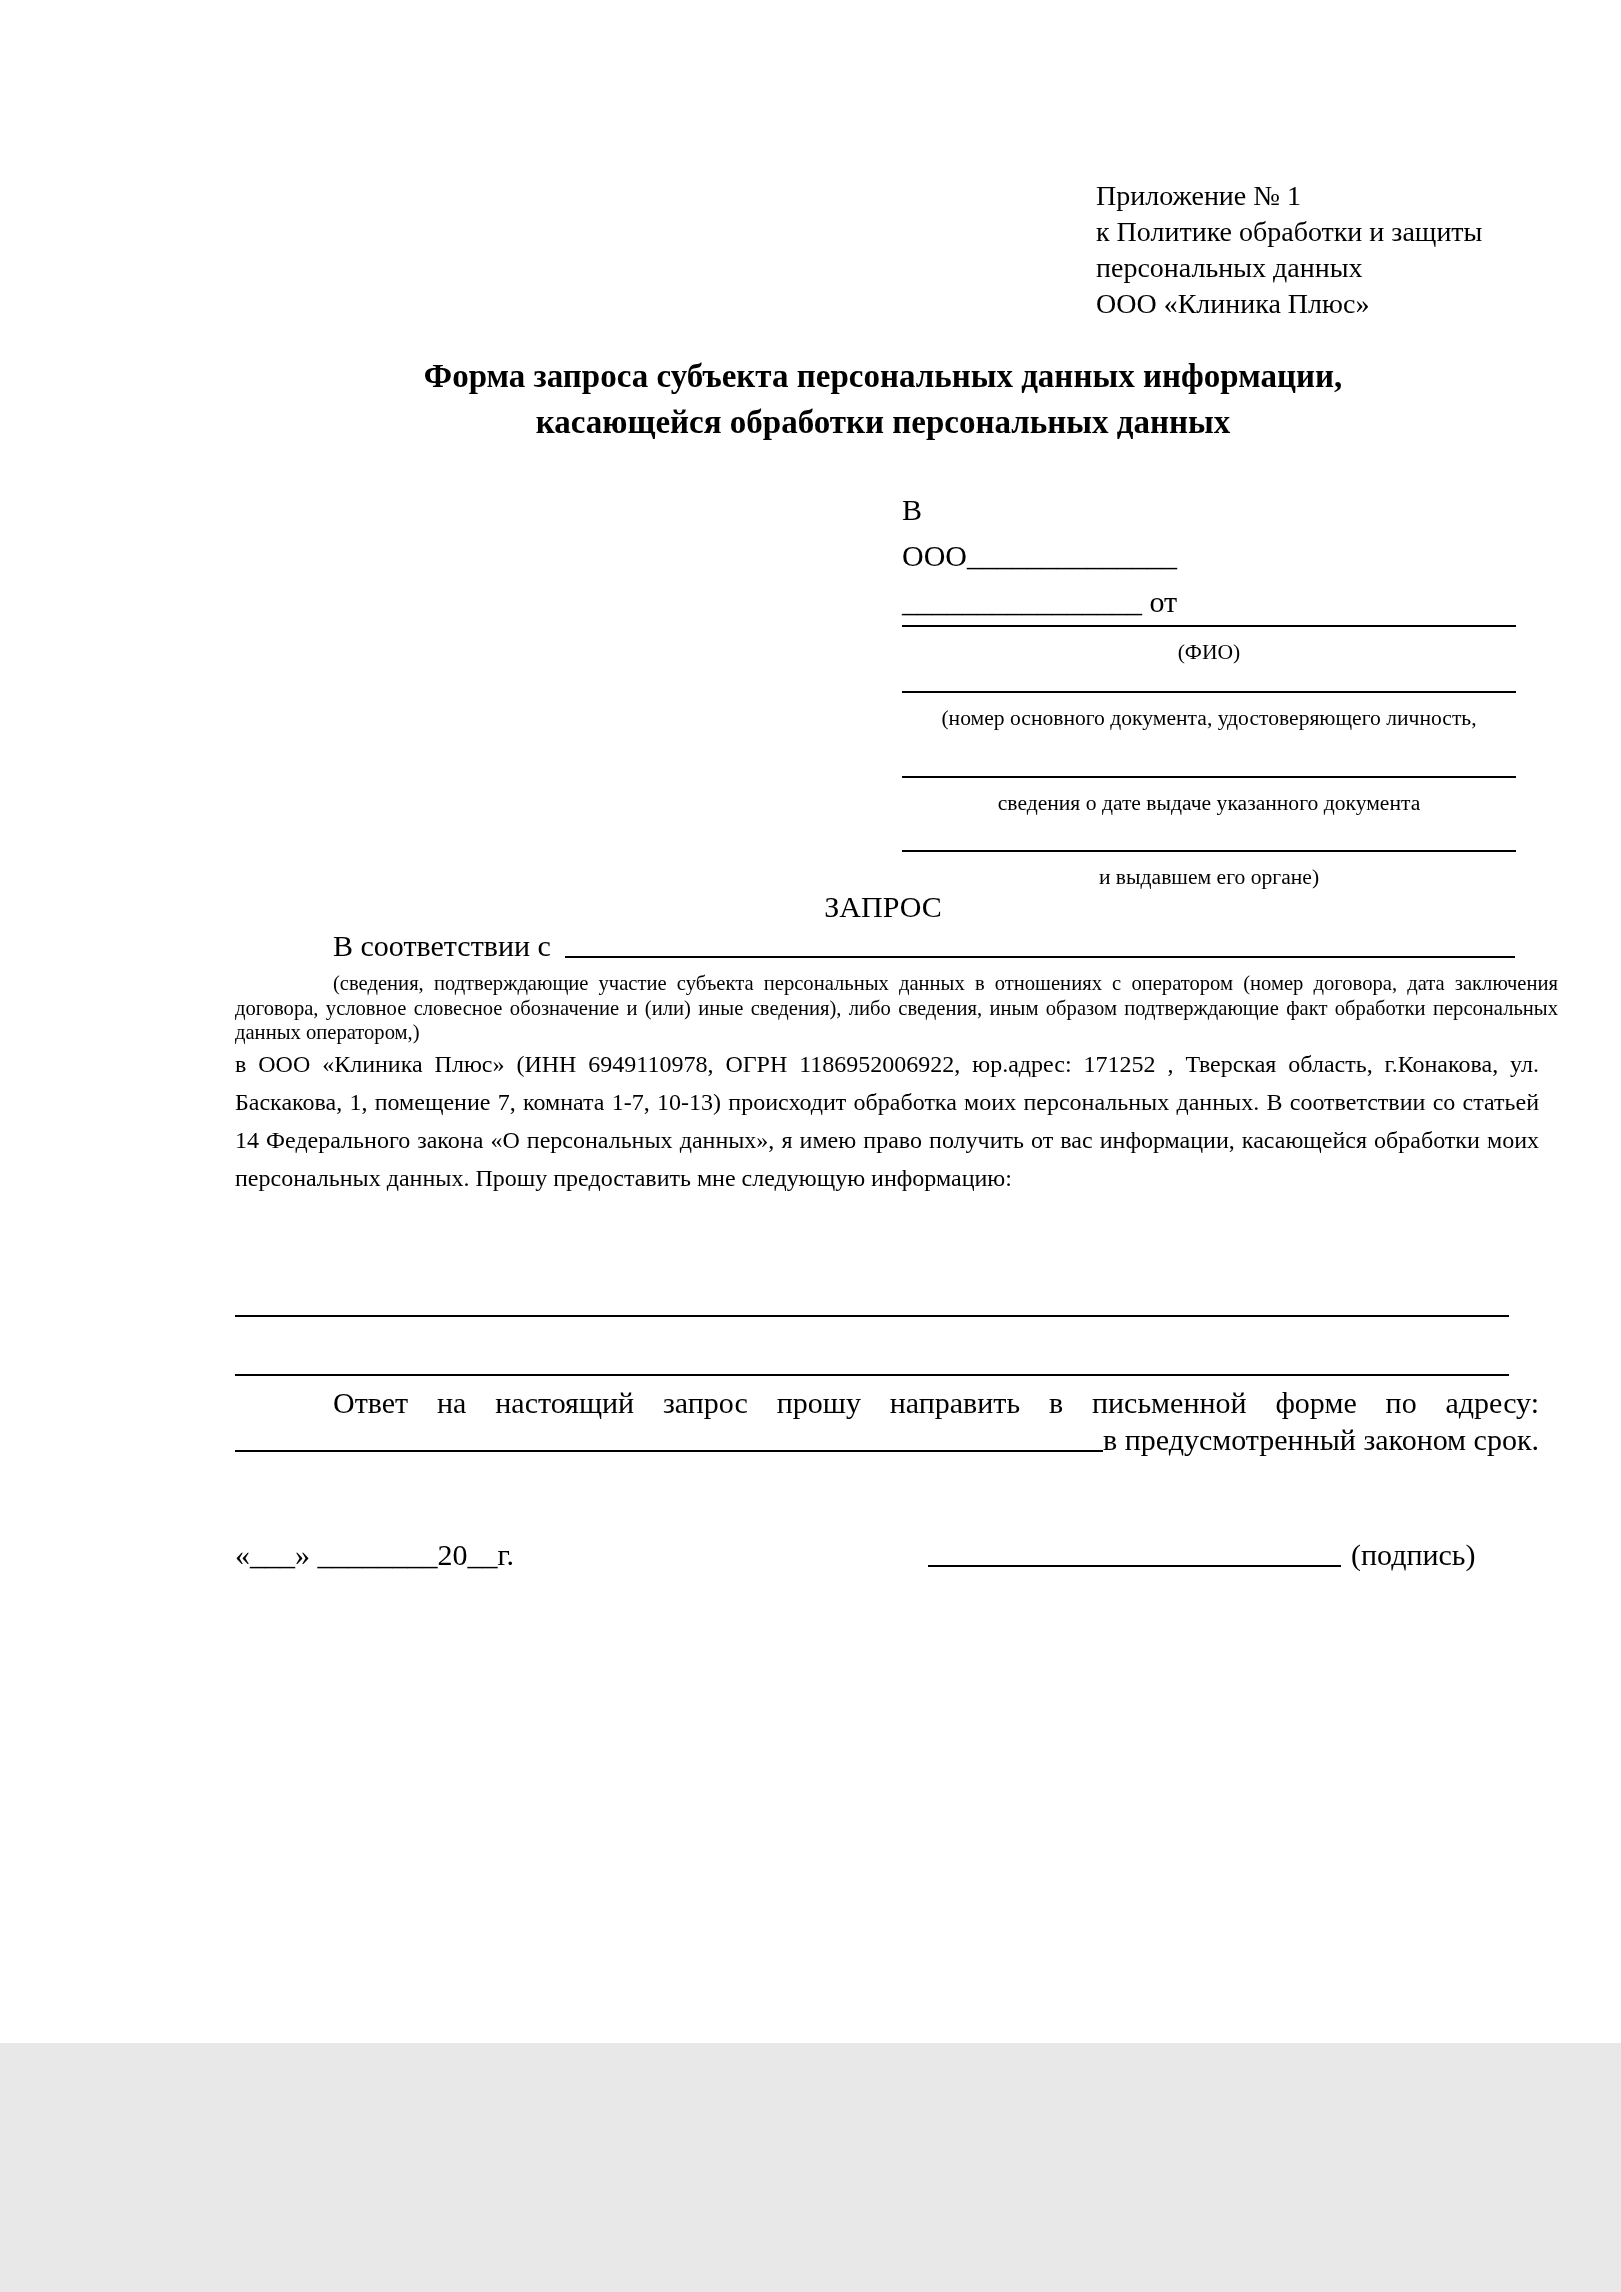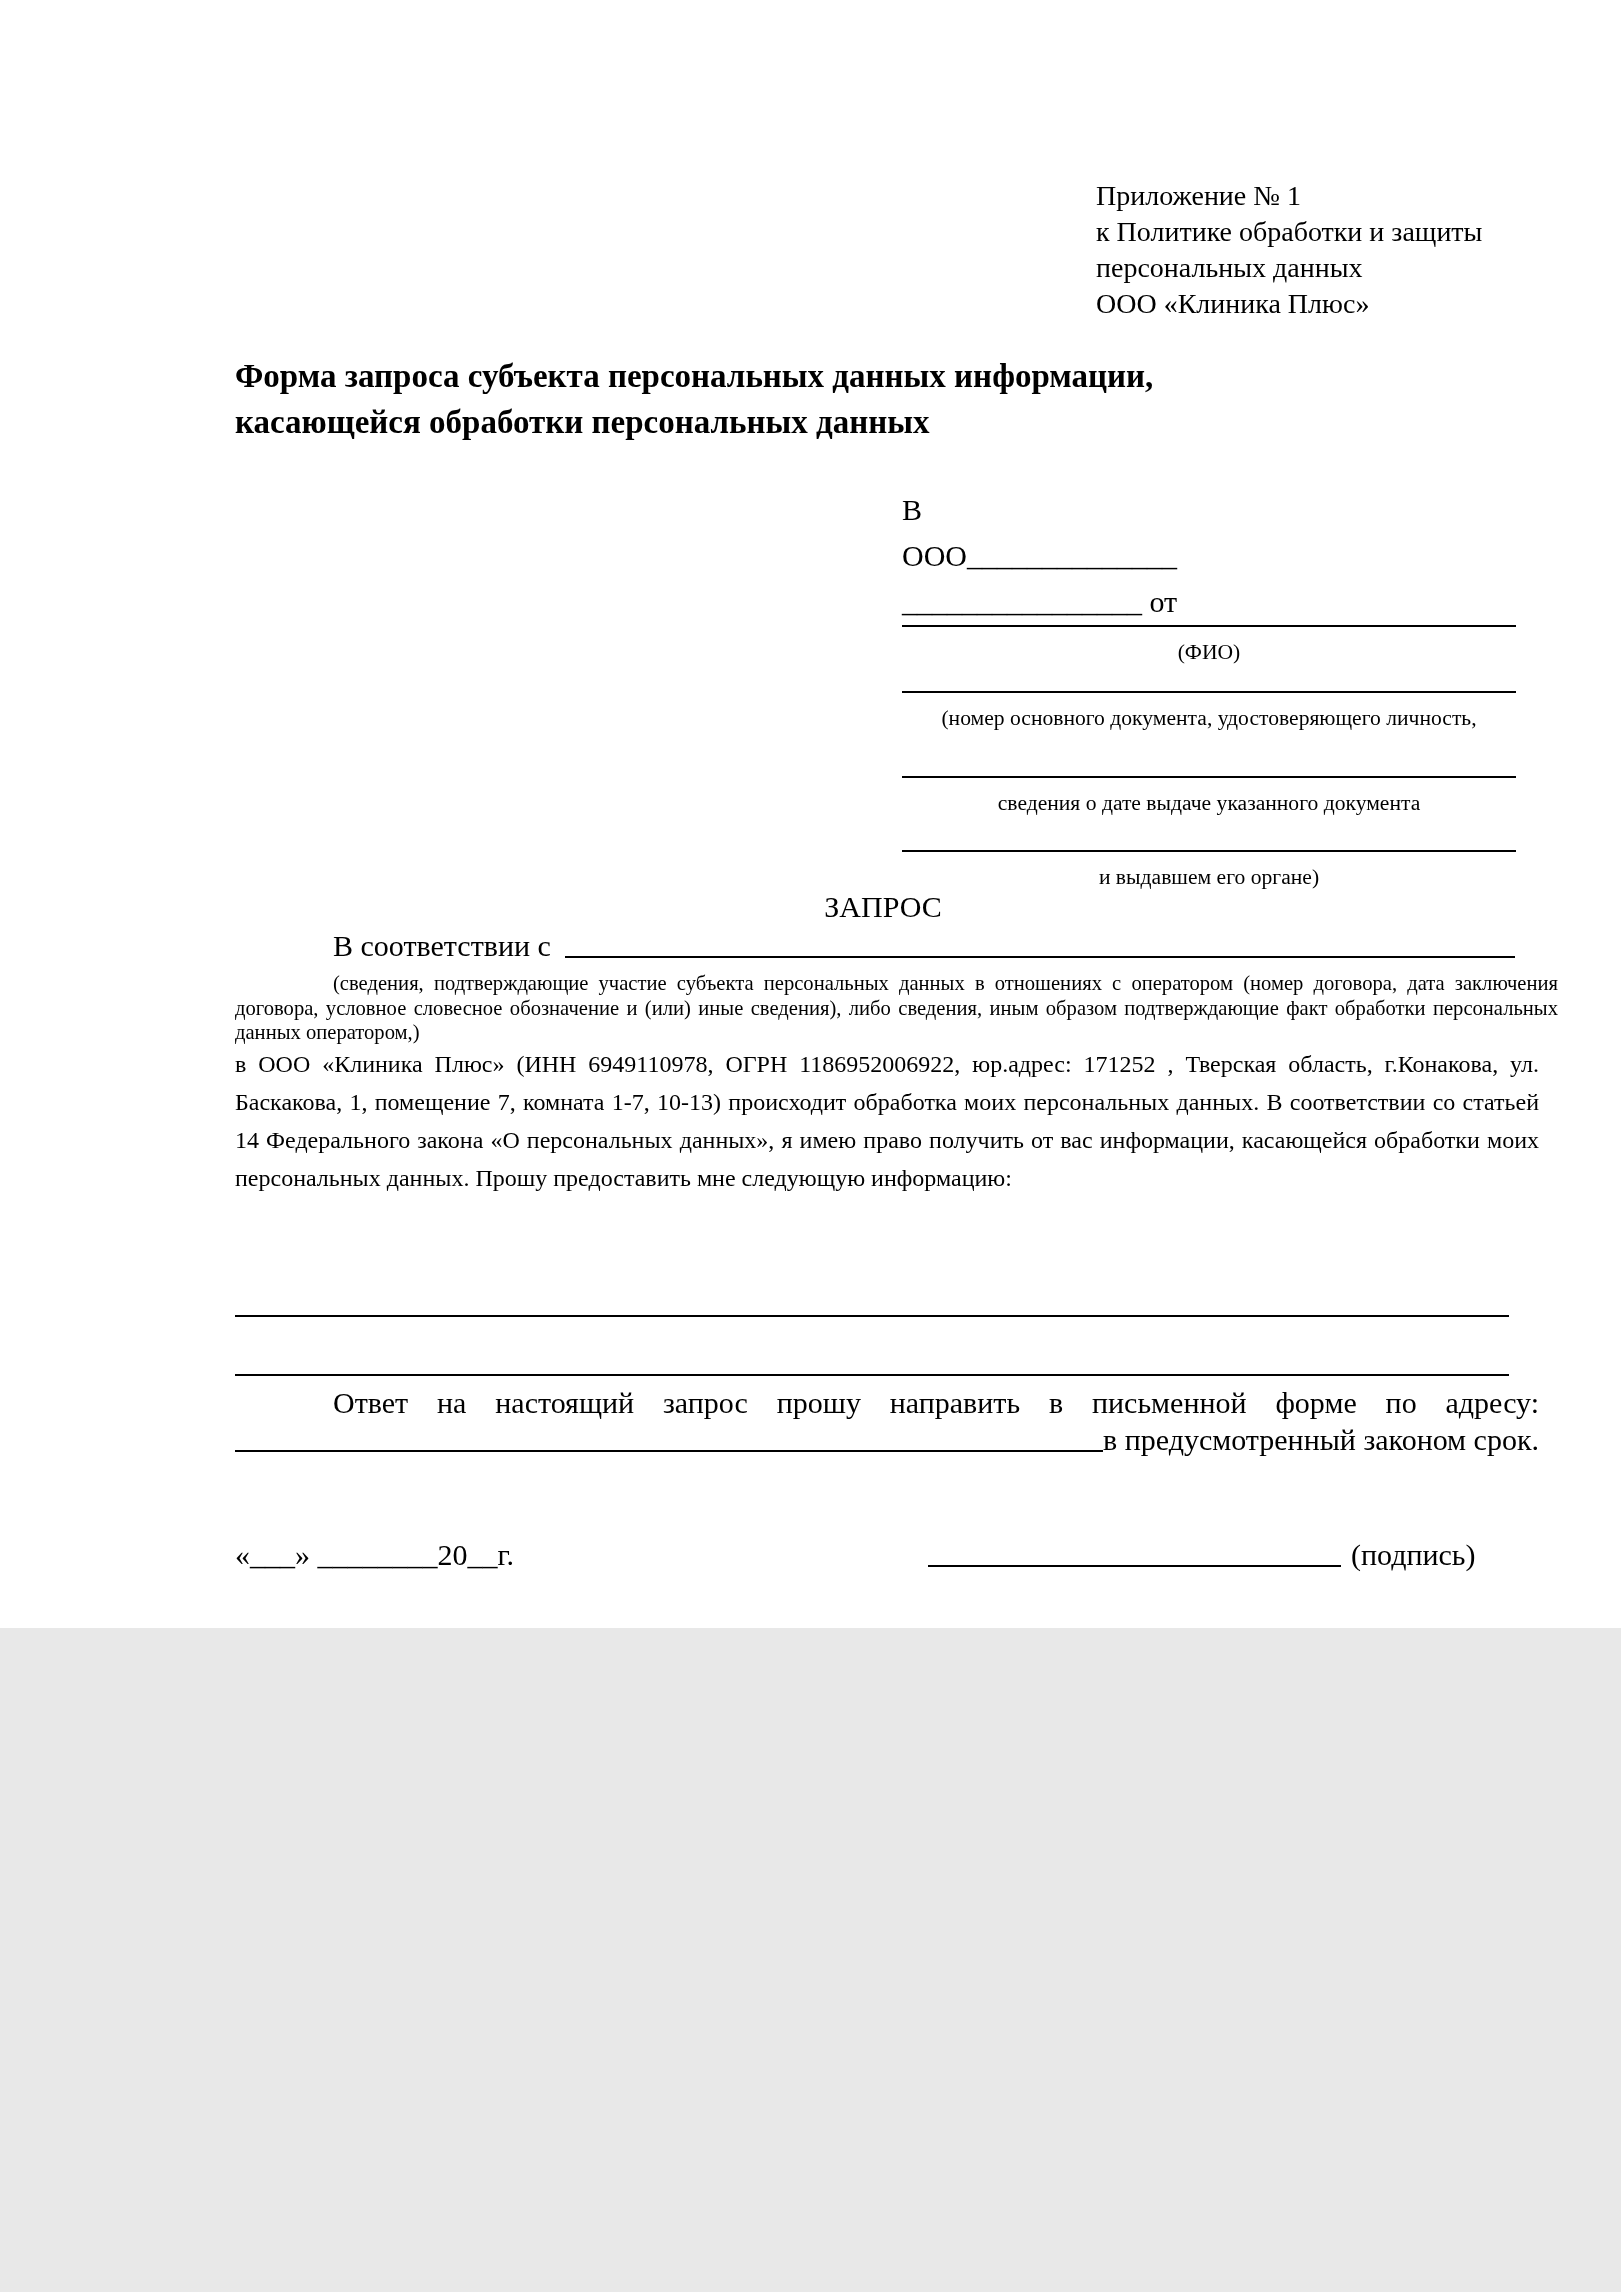--- a/index.html
+++ b/index.html
@@ -1,19 +1,19 @@
 <!DOCTYPE html>
 <html lang="ru"><head>
 <meta charset="utf-8">
 <style>
   html, body { margin: 0; padding: 0; background: #e8e8e8; }
   .page {
     position: relative;
     width: 1621px;
-    height: 1628px;
+    height: 2043px;
     margin: 0 auto;
     background: #ffffff;
     color: #000000;
     font-family: "Liberation Serif", "DejaVu Serif", serif;
     overflow: hidden;
   }
   
   .header-note {
     position: absolute;
     left: 1096px;
@@ -21,20 +21,21 @@
     font-size: 28px;
     line-height: 36px;
     white-space: nowrap;
   }
   
   .doc-title {
     position: absolute;
     left: 235px;
     top: 353px;
     width: 1296px;
+    text-align: center;
     font-weight: bold;
     font-size: 33px;
     line-height: 46px;
   }
   
   .addressee {
     position: absolute;
     left: 902px;
     top: 487px;
     width: 614px;

